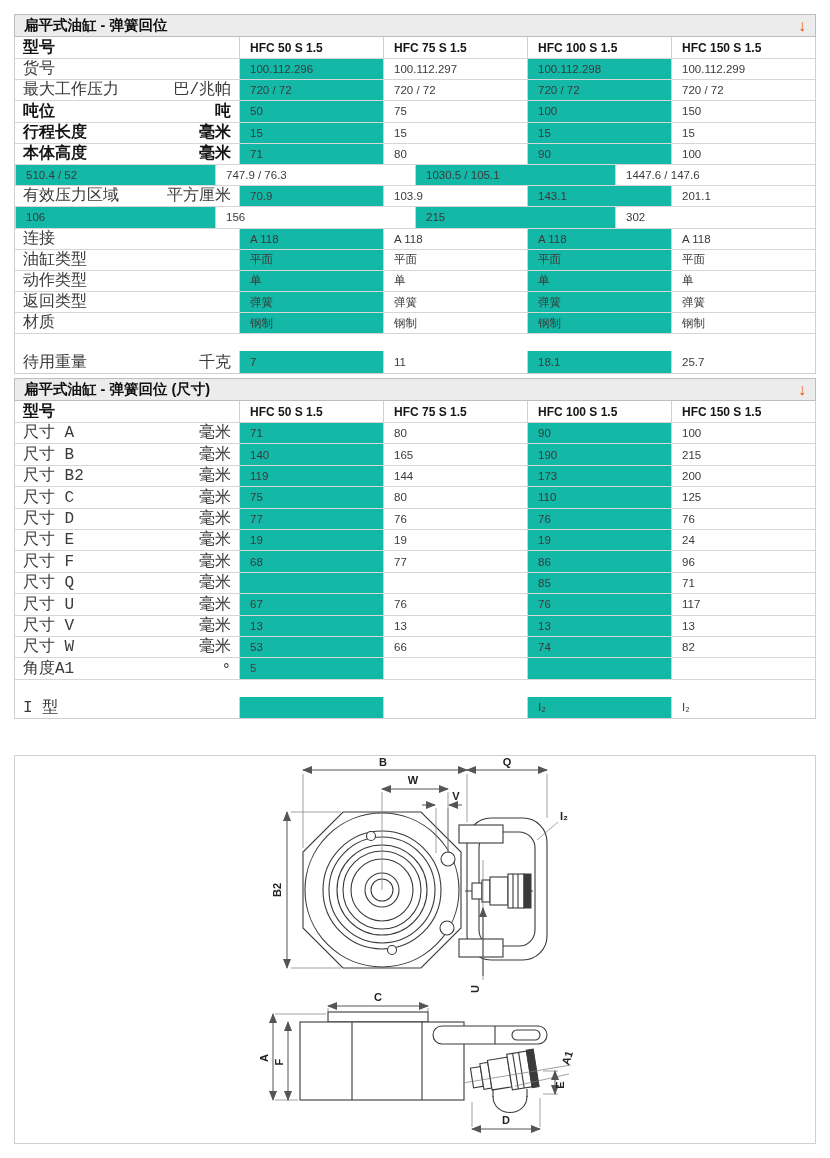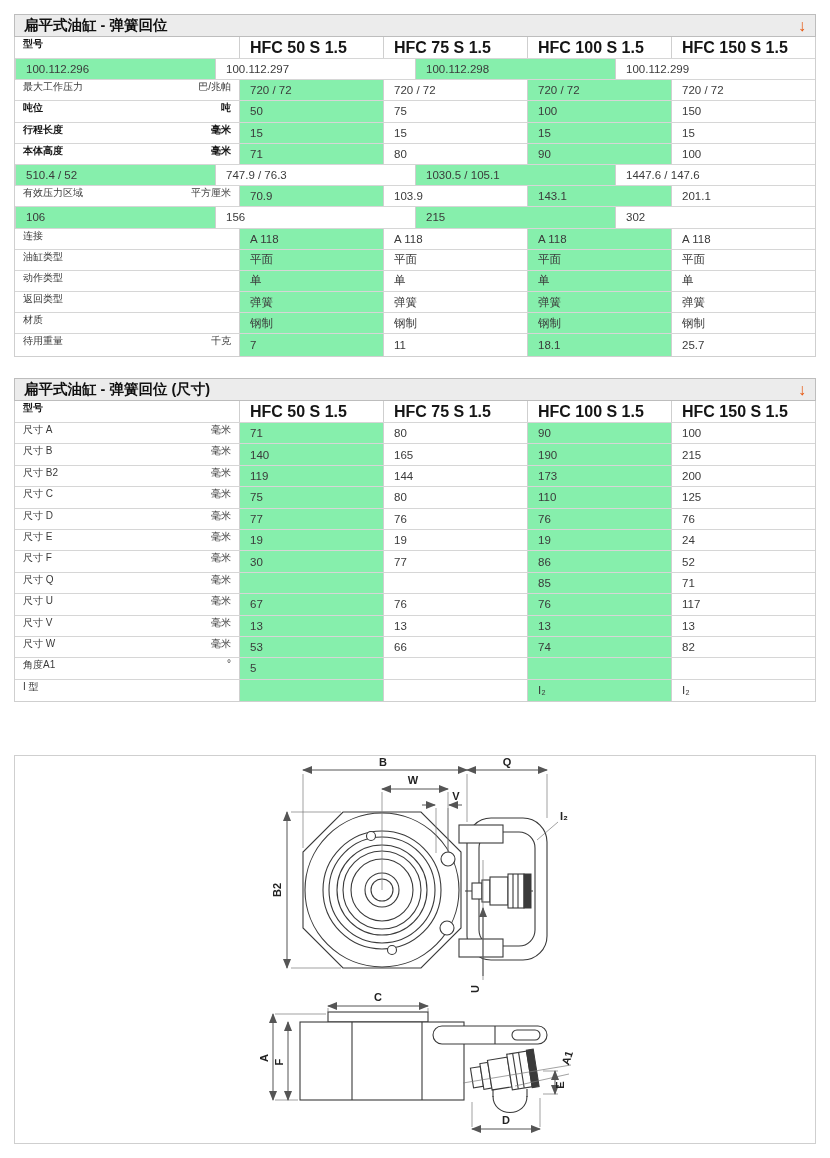--- a/index.html
+++ b/index.html
@@ -11,36 +11,36 @@
   #table1{top:14px;}
   #table2{top:378px;}
   .titlebar{
     box-sizing:border-box;height:23px;background:#ececec;
     border:1px solid #bdbdbd;display:flex;align-items:center;justify-content:space-between;
     padding:0 9px;font-size:14.5px;font-weight:bold;color:#111;
   }
   .arrow{color:#e8570e;font-size:16px;font-weight:bold;line-height:1;}
   .tbl-body{box-sizing:border-box;border:1px solid #cfcfcf;border-top:none;background:#fff;}
   .trow{display:flex;box-sizing:border-box;border-bottom:1px solid #d6d6d6;align-items:stretch;}
-  .trow:last-child{border-bottom:none;}
+  .trow:last-child{border-bottom:none;margin-top:17px;}
   .thead{height:22px;font-weight:bold;color:#151515;}
   #table1 .trow{height:21.2px;}
   #table2 .trow{height:21.4px;}
   #table1 .thead,#table2 .thead{height:22px;}
   .c-label{
-    box-sizing:border-box;width:224px;display:flex;justify-content:space-between;align-items:flex-start;
-    padding:0 8px;font-size:10px;
+    box-sizing:border-box;width:224px;display:flex;justify-content:space-between;align-items:flex-end;
+    padding:0 8px;font-size:16px;font-family:Liberation Mono, monospace;
   }
   .c-label .unit{padding-left:6px;white-space:nowrap;}
   .c-val{
     box-sizing:border-box;flex:1;display:flex;align-items:center;padding:0 10px;
     font-size:11.5px;border-left:1px solid #cfcfcf;background:#fff;
   }
-  .thead .c-val{background:#fff !important;font-size:16px;}
-  .c-val.shade{background:#86efac;}
+  .thead .c-val{background:#fff !important;font-size:12px;}
+  .c-val.shade{background:#14b8a6;}
   .trow.em .c-label{font-weight:bold;color:#151515;}
   #panel{
     position:absolute;left:14px;top:755px;width:802px;height:389px;
     box-sizing:border-box;border:1px solid #cfcfcf;background:#fff;
   }
   svg .ln{stroke:#3a3a3a;stroke-width:1.1;fill:none;}
   svg .lnf{stroke:#3a3a3a;stroke-width:1.1;fill:#ffffff;}
   svg .dim{stroke:#555;stroke-width:1;fill:none;}
   svg .ext{stroke:#7a7a7a;stroke-width:0.7;fill:none;}
   svg .dl{font-family:"Liberation Sans","DejaVu Sans",sans-serif;font-size:11px;font-weight:bold;fill:#222;}
@@ -62,20 +62,24 @@
           <span>型号</span>
             <span class="unit"></span>
         </div>
         <div class="c-val">HFC 50 S 1.5</div>
         <div class="c-val">HFC 75 S 1.5</div>
         <div class="c-val">HFC 100 S 1.5</div>
         <div class="c-val">HFC 150 S 1.5</div>
       </div>
       <div>
           <div class="trow">
+            <div class="c-label">
+              <span>货号</span>
+              <span class="unit"></span>
+            </div>
             <div class="c-val shade">100.112.296</div>
             <div class="c-val">100.112.297</div>
             <div class="c-val shade">100.112.298</div>
             <div class="c-val">100.112.299</div>
           </div>
           <div class="trow">
             <div class="c-label">
               <span>最大工作压力</span>
               <span class="unit">巴/兆帕</span>
             </div>
@@ -275,24 +279,24 @@
             <div class="c-val shade">19</div>
             <div class="c-val">19</div>
             <div class="c-val shade">19</div>
             <div class="c-val">24</div>
           </div>
           <div class="trow">
             <div class="c-label">
               <span>尺寸 F</span>
               <span class="unit">毫米</span>
             </div>
-            <div class="c-val shade">30</div>
+            <div class="c-val shade">68</div>
             <div class="c-val">77</div>
             <div class="c-val shade">86</div>
-            <div class="c-val">52</div>
+            <div class="c-val">96</div>
           </div>
           <div class="trow">
             <div class="c-label">
               <span>尺寸 Q</span>
               <span class="unit">毫米</span>
             </div>
             <div class="c-val shade"></div>
             <div class="c-val"></div>
             <div class="c-val shade">85</div>
             <div class="c-val">71</div>

